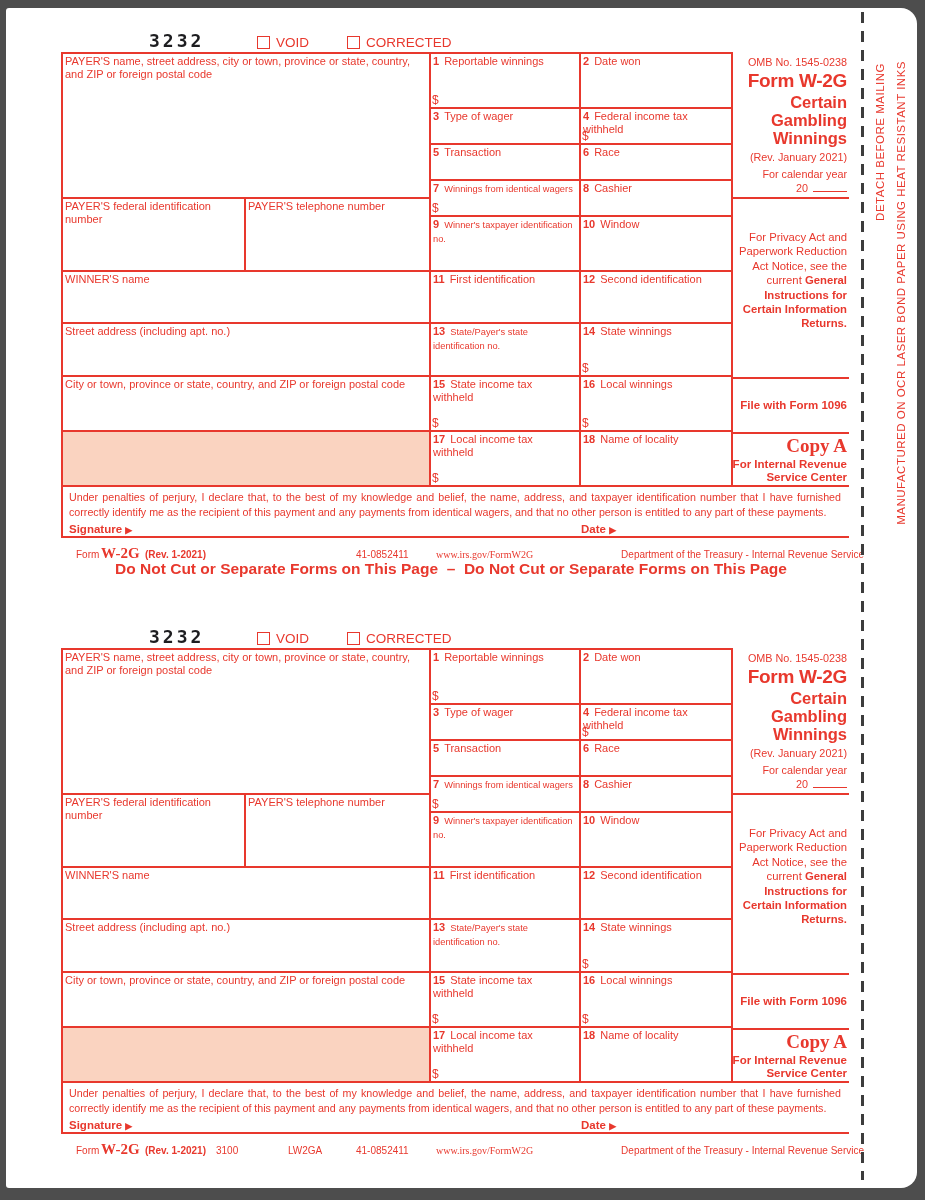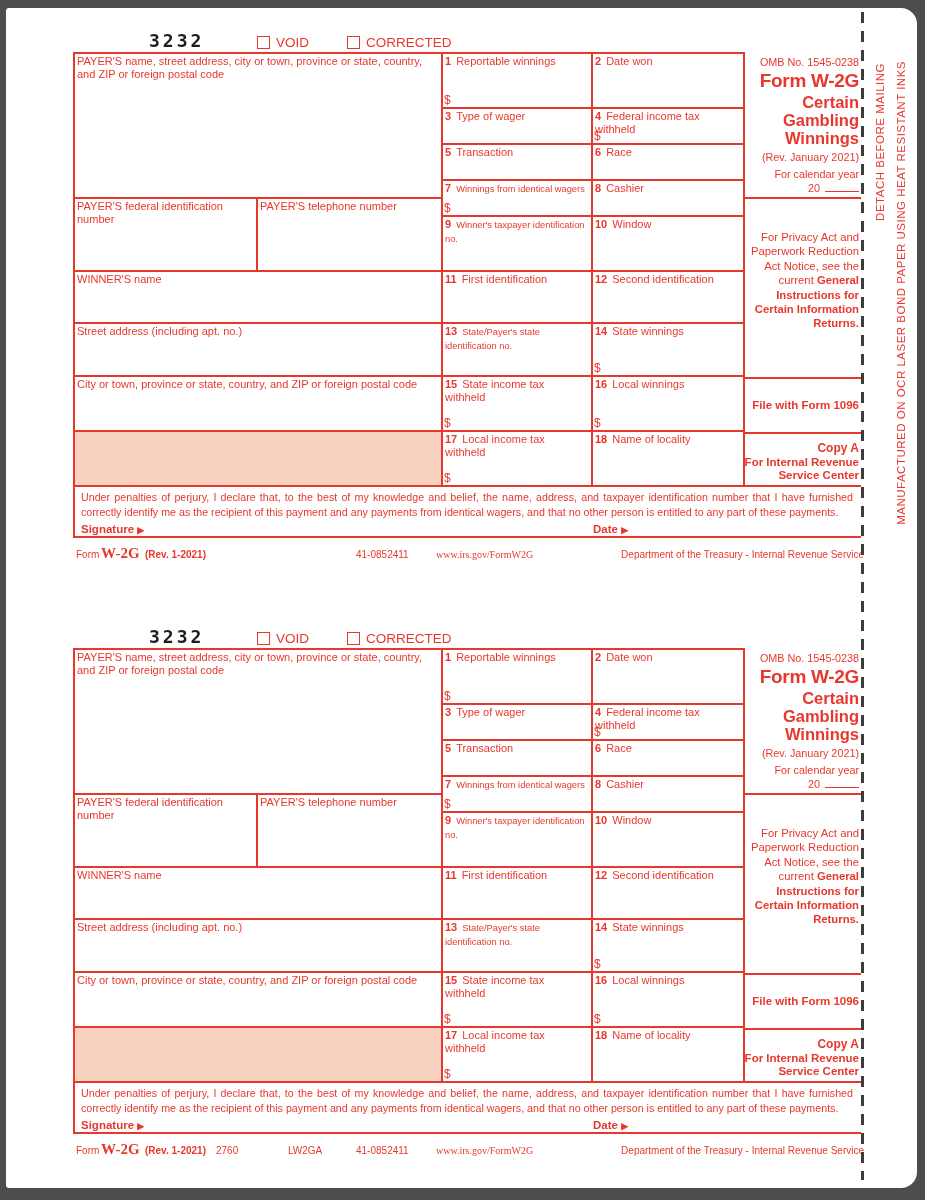--- a/index.html
+++ b/index.html
@@ -16,40 +16,40 @@
   .form-copy{position:absolute;left:51px;width:788px;height:540px;}
   .form-header{position:absolute;top:0;left:0;width:788px;height:24px;}
   .code3232{
     position:absolute;left:92px;bottom:1px;
     font-family:"DejaVu Sans Mono",monospace;font-weight:bold;
     font-size:18px;letter-spacing:3px;color:#1d1d20;
   }
   .chkgroup{position:absolute;bottom:2px;display:flex;align-items:center;gap:6px;}
   .chkbox{width:13px;height:13px;border:1.5px solid #e8382d;background:#fff;box-sizing:border-box;}
   .chklabel{font-size:13.5px;color:#e8382d;}
-  .form-table{position:absolute;top:24px;left:16px;width:788px;height:618px;}
+  .form-table{position:absolute;top:24px;left:4px;width:788px;height:618px;}
   .hl,.vl{position:absolute;background:#e8382d;}
   .cell{position:absolute;color:#e8382d;font-size:11px;line-height:13px;box-sizing:border-box;padding:3px 4px;}
   .bn{font-weight:bold;}
   .bl{margin-left:5px;}
   .bl.small{font-size:9.3px;}
   .dollar{position:absolute;font-size:12px;color:#e8382d;bottom:0;left:3px;padding:0;}
   .shaded{position:absolute;background:#fad3c0;}
   
   .rcol{position:absolute;left:670px;width:118px;color:#e8382d;text-align:right;box-sizing:border-box;padding-right:2px;}
   .omb{font-size:10.8px;padding-top:4px;}
   .ftitle{font-size:19px;font-weight:bold;margin-top:2px;letter-spacing:-0.3px;}
   .fsub{font-size:16.5px;font-weight:bold;line-height:18px;margin-top:1px;}
   .frev{font-size:10.8px;margin-top:4px;}
   .fcal{font-size:10.8px;margin-top:5px;}
   .fyear{font-size:10.8px;margin-top:2px;}
   .year-blank{display:inline-block;width:34px;border-bottom:1.5px solid #e8382d;margin-left:5px;}
   .privacy{font-size:11.3px;line-height:14.4px;padding-top:33px;}
   .file1096{font-size:11.5px;font-weight:bold;display:flex;align-items:center;justify-content:flex-end;}
-  .copya-big{font-size:12px;font-weight:bold;margin-top:9px;}
+  .copya-big{font-size:19px;font-weight:bold;margin-top:3px;font-family:Liberation Serif, serif;}
   .copya-sub{font-size:11.5px;font-weight:bold;line-height:13px;margin-top:1px;}
   
   .perjury{position:absolute;left:0;top:433px;width:788px;height:53px;color:#e8382d;box-sizing:border-box;}
   .perjury p{margin:0;padding:5px 8px 0;font-size:10.7px;line-height:14.5px;text-align:justify;}
   .sigline{position:absolute;bottom:3px;font-size:11.5px;font-weight:bold;color:#e8382d;}
   .arrow{font-size:9px;}
   
   .form-footer{position:absolute;top:512px;left:0;width:788px;height:22px;color:#e8382d;font-size:10px;margin-left:19px;}
   .form-footer span{position:absolute;bottom:2px;}
   .fw{left:0;}
@@ -173,20 +173,21 @@
     <span class="fw">Form</span>
     <span class="fwname">W-2G</span>
     <span class="fwrev">(Rev. 1-2021)</span>
     <span class="fcode"></span>
     <span class="fplate"></span>
     <span class="fcat">41-0852411</span>
     <span class="furl">www.irs.gov/FormW2G</span>
     <span class="fdept">Department of the Treasury - Internal Revenue Service</span>
   </div>
 </div>
+  <div class="separator">Do Not Cut or Separate Forms on This Page  –  Do Not Cut or Separate Forms on This Page</div>
   <div id="copy-1" class="form-copy" style="top:616px;">
   <div class="form-header">
     <span class="code3232">3232</span>
     <span class="chkgroup" style="left:200px;">
       <span class="chkbox"></span>
       <span class="chklabel">VOID</span>
     </span>
     <span class="chkgroup" style="left:290px;">
       <span class="chkbox"></span>
       <span class="chklabel">CORRECTED</span>
@@ -265,21 +266,21 @@
     <div class="vl" style="left:183px;top:145px;width:1.5px;height:73px;"></div>
     <div class="vl" style="left:368px;top:0;width:1.5px;height:433px;"></div>
     <div class="vl" style="left:518px;top:0;width:1.5px;height:433px;"></div>
     <div class="vl" style="left:670px;top:0;width:1.5px;height:433px;"></div>
   </div>
 
   <div class="form-footer">
     <span class="fw">Form</span>
     <span class="fwname">W-2G</span>
     <span class="fwrev">(Rev. 1-2021)</span>
-    <span class="fcode">2760</span>
+    <span class="fcode">3100</span>
     <span class="fplate">LW2GA</span>
     <span class="fcat">41-0852411</span>
     <span class="furl">www.irs.gov/FormW2G</span>
     <span class="fdept">Department of the Treasury - Internal Revenue Service</span>
   </div>
 </div>
 
   <div class="perf"></div>
   <div class="edge-text edge-detach">DETACH BEFORE MAILING</div>
   <div class="edge-text edge-manu">MANUFACTURED ON OCR LASER BOND PAPER USING HEAT RESISTANT INKS</div>

